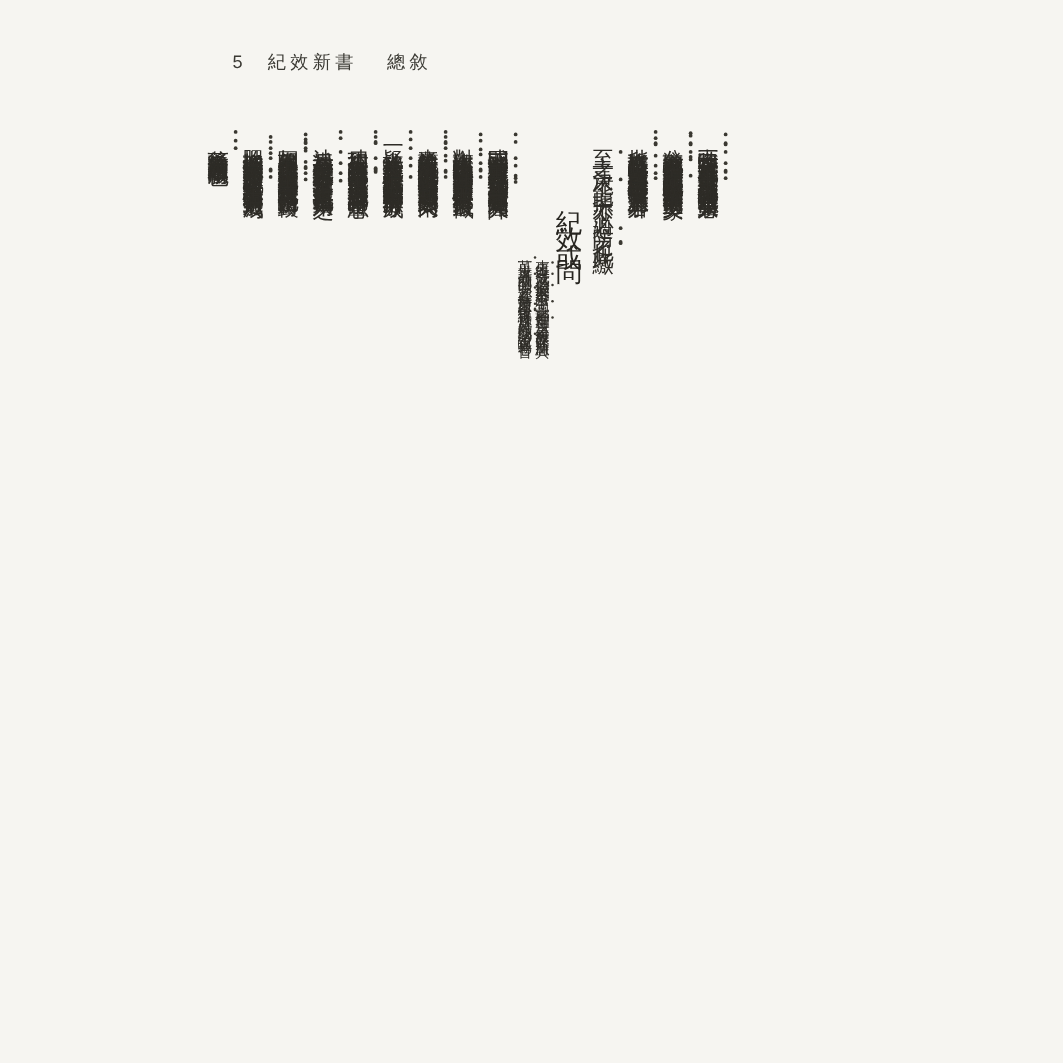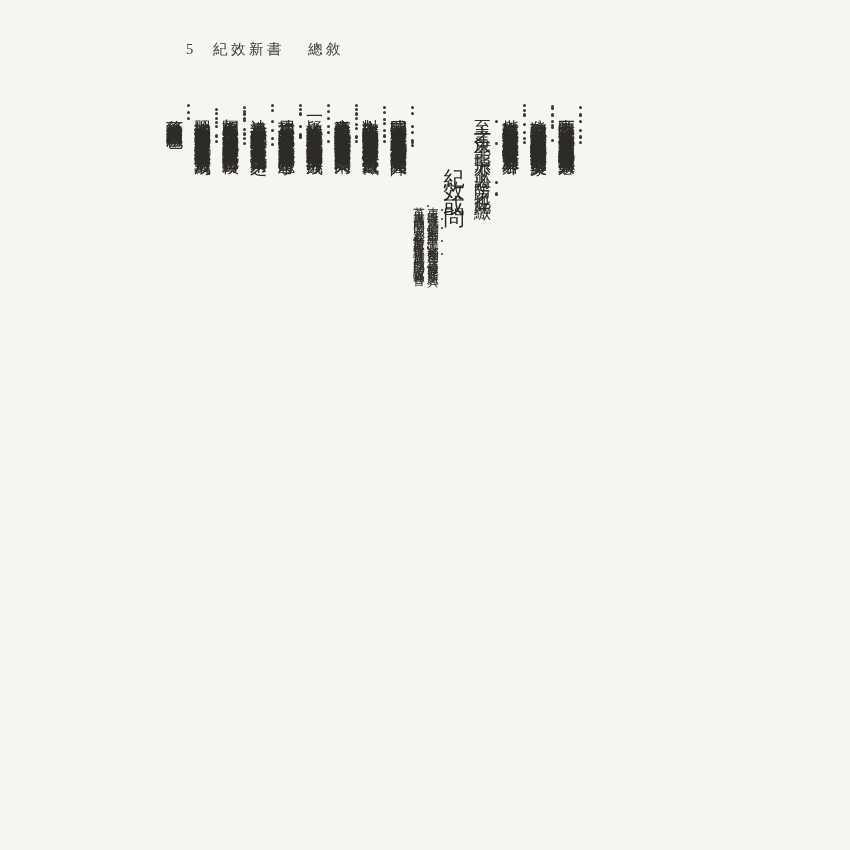--- a/index.html
+++ b/index.html
@@ -1,20 +1,20 @@
 <!DOCTYPE html>
 <html><head>
 <meta charset="utf-8">
 <style>
   html,body{margin:0;padding:0;background:#e9e8e4;}
   .page{
     position:relative;
     width:850px;height:850px;
     background:#f6f5f1;
-    font-family:Liberation Serif, serif;
+    font-family:Liberation Sans, sans-serif;
     overflow:hidden;
   }
   
   .running-head{
     position:absolute;left:186px;top:40px;
     font-size:14.5px;color:#3b3a34;letter-spacing:3.5px;
     white-space:nowrap;
   }
   .running-head .book{margin-left:9px;}
   .running-head .sect{margin-left:16px;}

